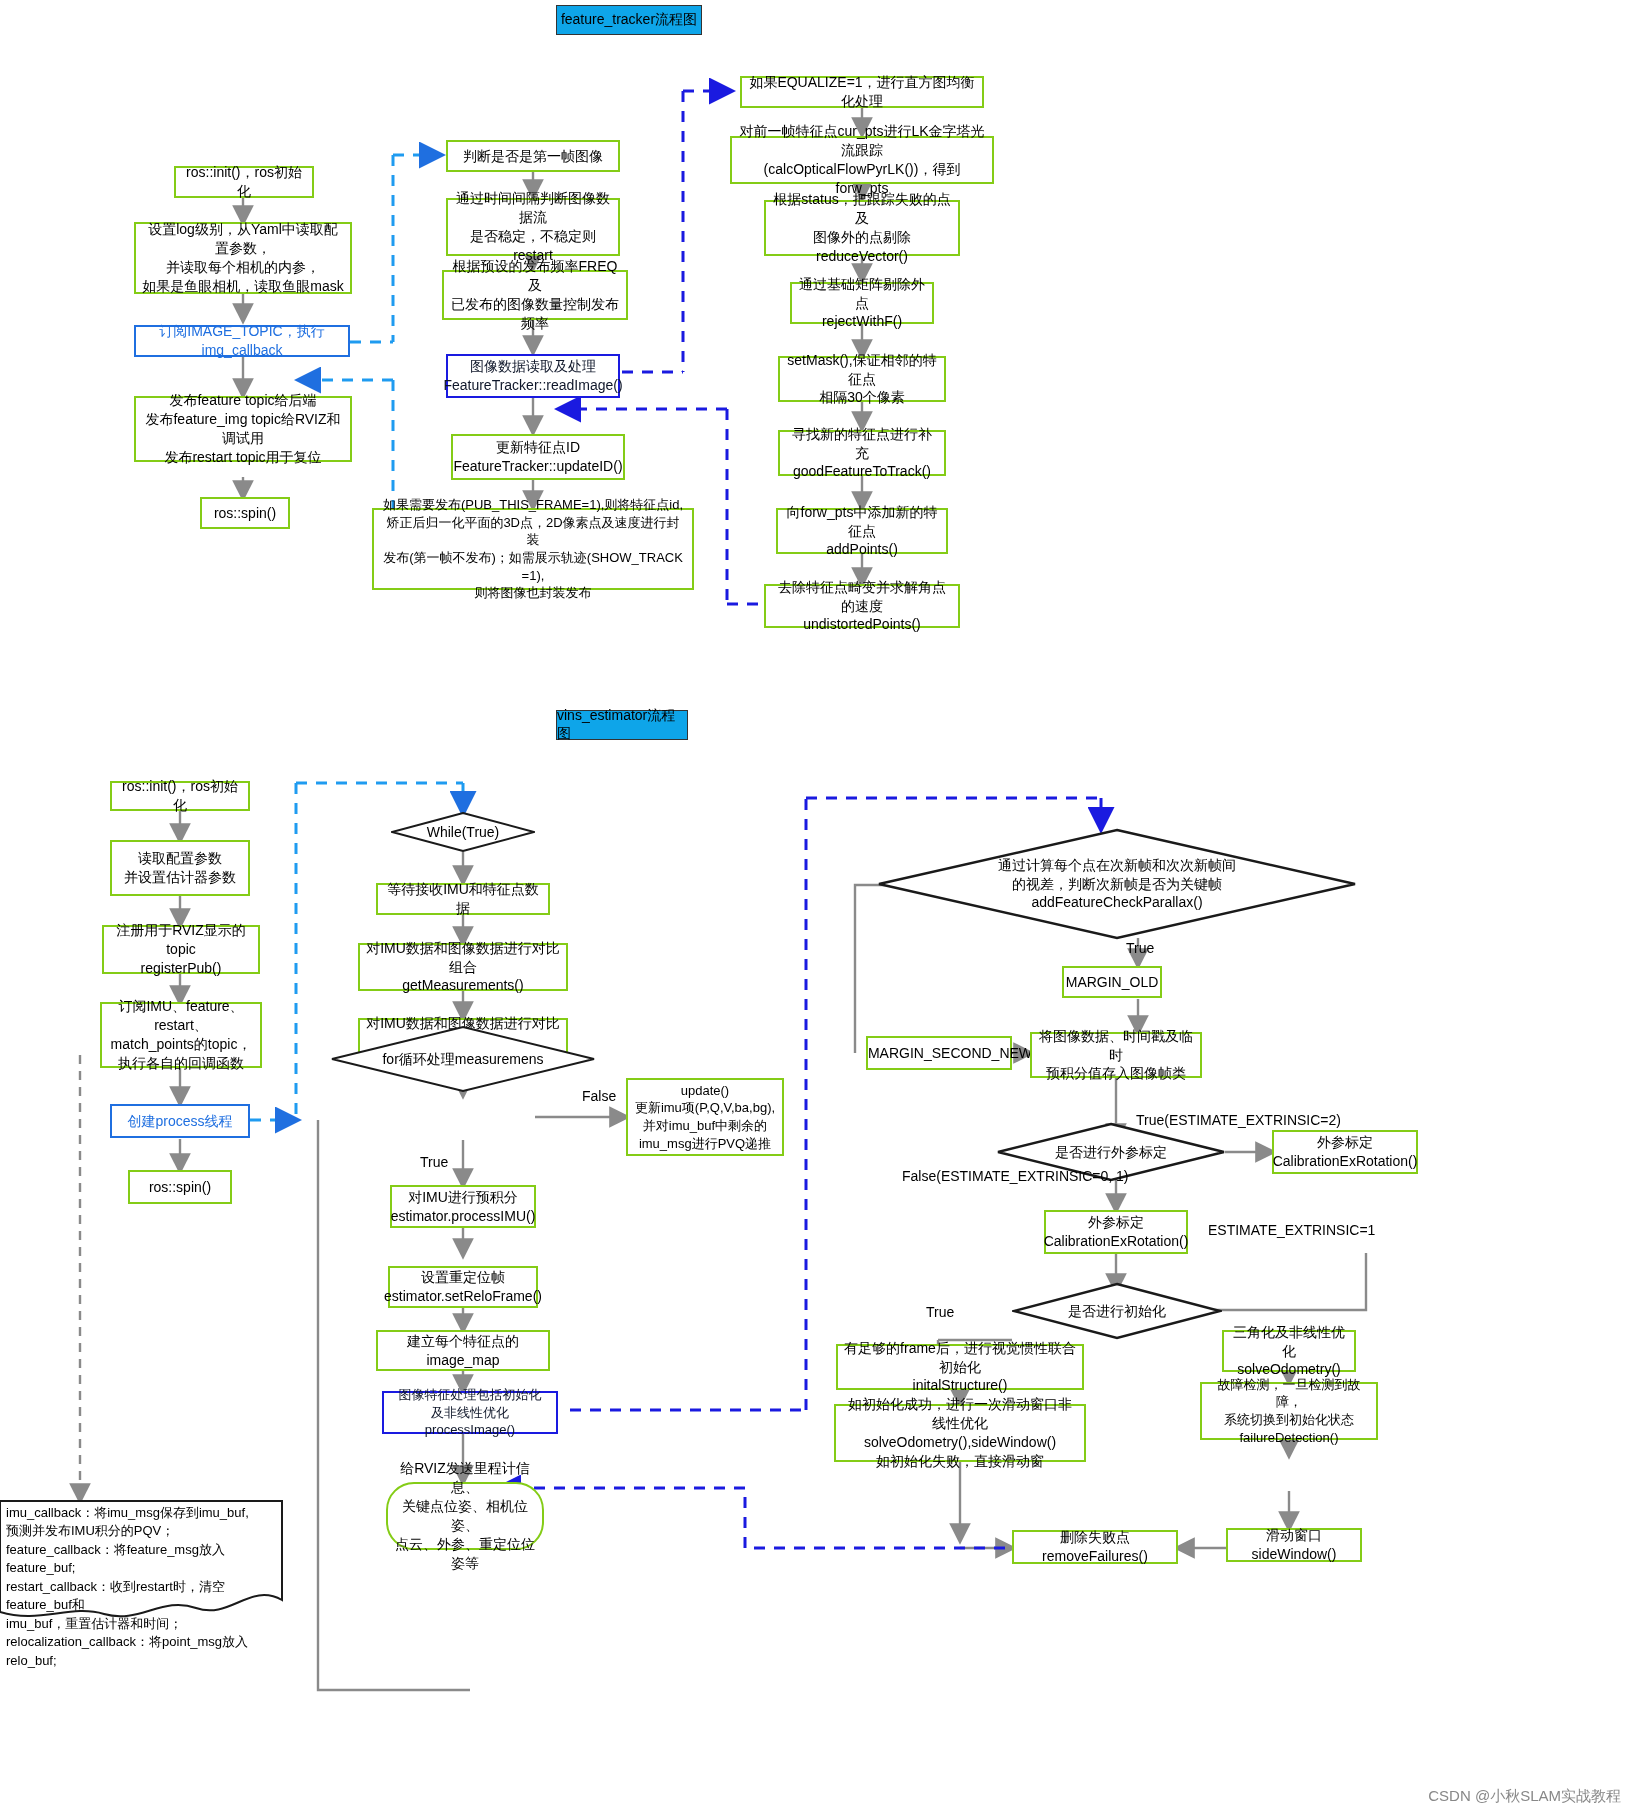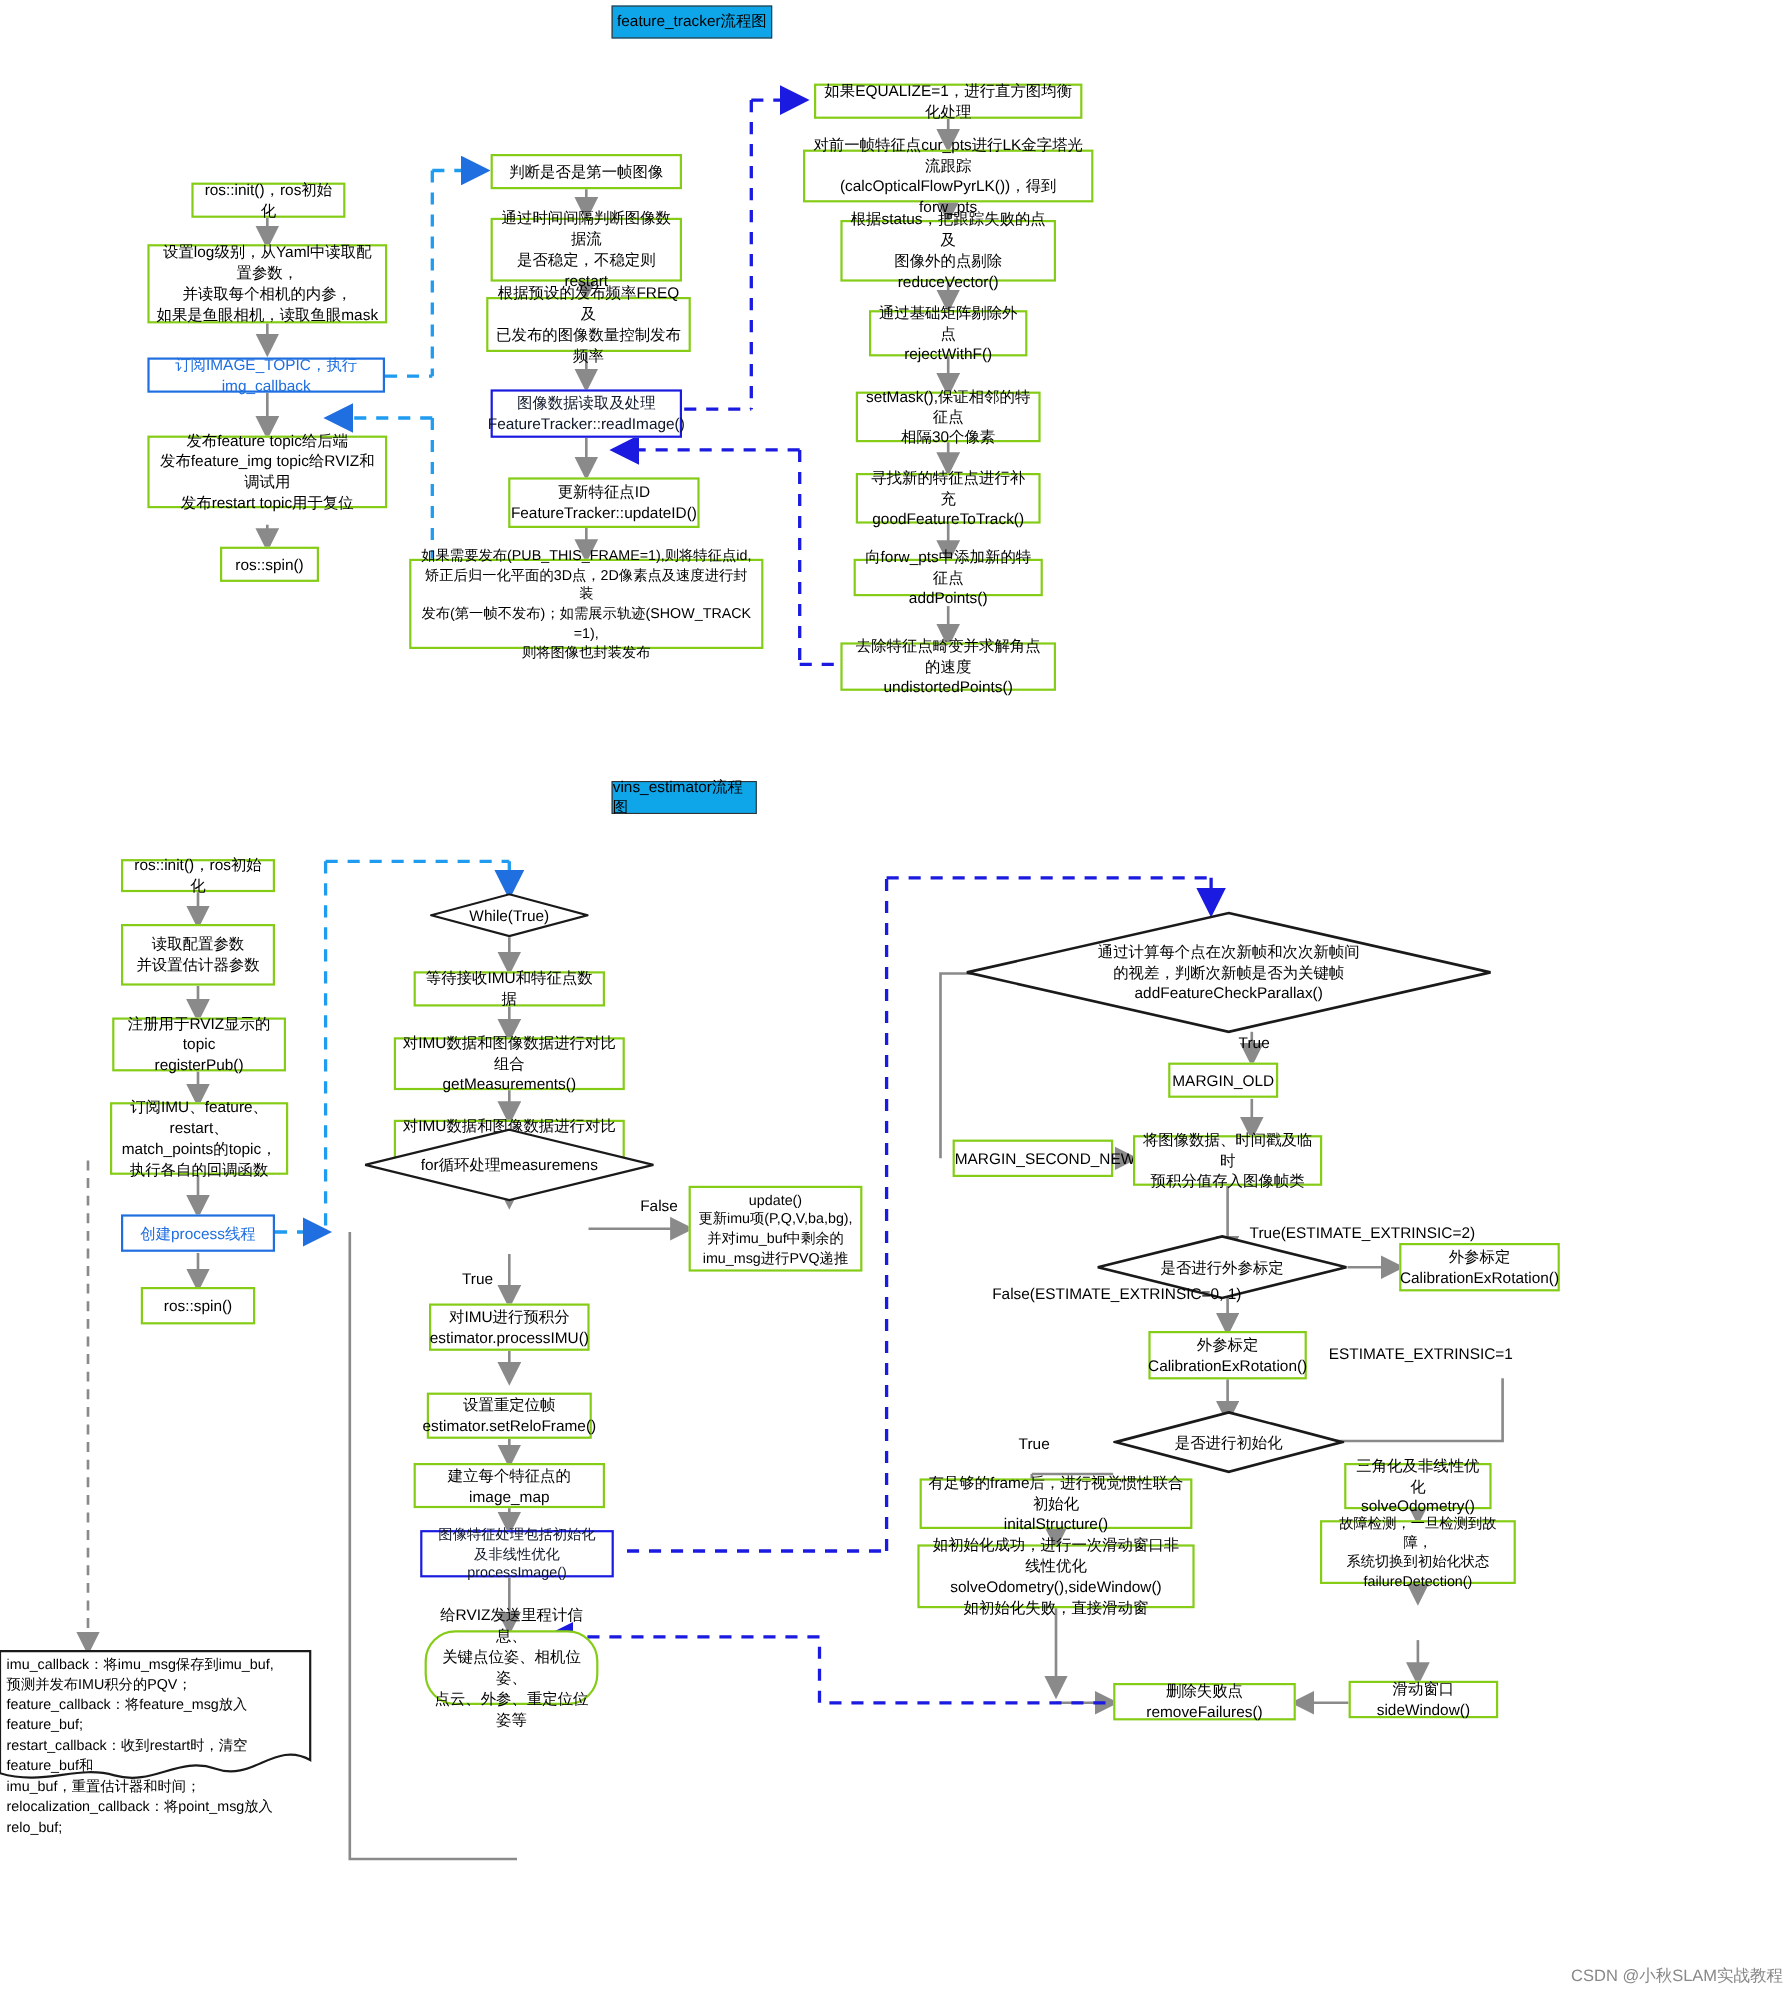--- a/index.html
+++ b/index.html
@@ -166,39 +166,39 @@
 发布restart topic用于复位</div>
 <div class="node" style="left:200px;top:497px;width:90px;height:32px;">ros::spin()</div>
 
 <div class="node" style="left:446px;top:140px;width:174px;height:32px;">判断是否是第一帧图像</div>
 <div class="node" style="left:446px;top:198px;width:174px;height:58px;">通过时间间隔判断图像数据流
 是否稳定，不稳定则restart</div>
 <div class="node" style="left:442px;top:270px;width:186px;height:50px;">根据预设的发布频率FREQ及
 已发布的图像数量控制发布频率</div>
 <div class="node darkblue" style="left:446px;top:354px;width:174px;height:44px;">图像数据读取及处理
 FeatureTracker::readImage()</div>
-<div class="node" style="left:462px;top:434px;width:174px;height:46px;">更新特征点ID
+<div class="node" style="left:451px;top:434px;width:174px;height:46px;">更新特征点ID
 FeatureTracker::updateID()</div>
 <div class="node" style="left:372px;top:508px;width:322px;height:82px;font-size:13px;">如果需要发布(PUB_THIS_FRAME=1),则将特征点id,
 矫正后归一化平面的3D点，2D像素点及速度进行封装
 发布(第一帧不发布)；如需展示轨迹(SHOW_TRACK =1),
 则将图像也封装发布</div>
 
 <div class="node" style="left:740px;top:76px;width:244px;height:32px;">如果EQUALIZE=1，进行直方图均衡化处理</div>
 <div class="node" style="left:730px;top:136px;width:264px;height:48px;">对前一帧特征点cur_pts进行LK金字塔光流跟踪
 (calcOpticalFlowPyrLK())，得到forw_pts</div>
 <div class="node" style="left:764px;top:200px;width:196px;height:56px;">根据status，把跟踪失败的点及
 图像外的点剔除reduceVector()</div>
 <div class="node" style="left:790px;top:282px;width:144px;height:42px;">通过基础矩阵剔除外点
 rejectWithF()</div>
 <div class="node" style="left:778px;top:356px;width:168px;height:46px;">setMask(),保证相邻的特征点
 相隔30个像素</div>
 <div class="node" style="left:778px;top:430px;width:168px;height:46px;">寻找新的特征点进行补充
 goodFeatureToTrack()</div>
-<div class="node" style="left:776px;top:508px;width:172px;height:34px;">向forw_pts中添加新的特征点
+<div class="node" style="left:776px;top:508px;width:172px;height:46px;">向forw_pts中添加新的特征点
 addPoints()</div>
 <div class="node" style="left:764px;top:584px;width:196px;height:44px;">去除特征点畸变并求解角点的速度
 undistortedPoints()</div>
 
 <div class="title" style="left:556px;top:710px;width:132px;height:30px;">vins_estimator流程图</div>
 
 <div class="node" style="left:110px;top:781px;width:140px;height:30px;">ros::init()，ros初始化</div>
 <div class="node" style="left:110px;top:840px;width:140px;height:56px;">读取配置参数
 并设置估计器参数</div>
 <div class="node" style="left:102px;top:925px;width:158px;height:49px;">注册用于RVIZ显示的topic

